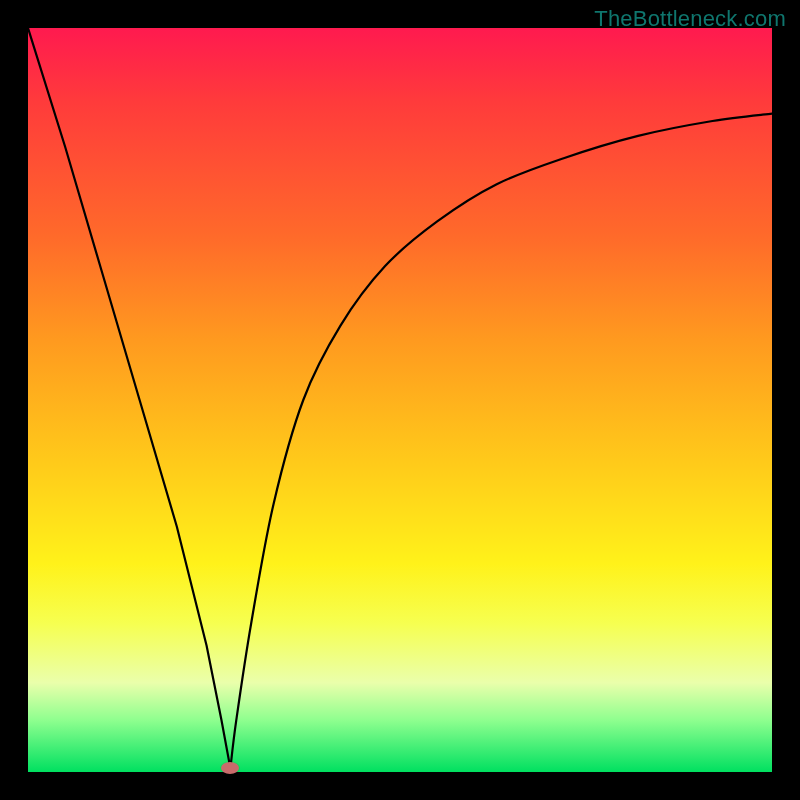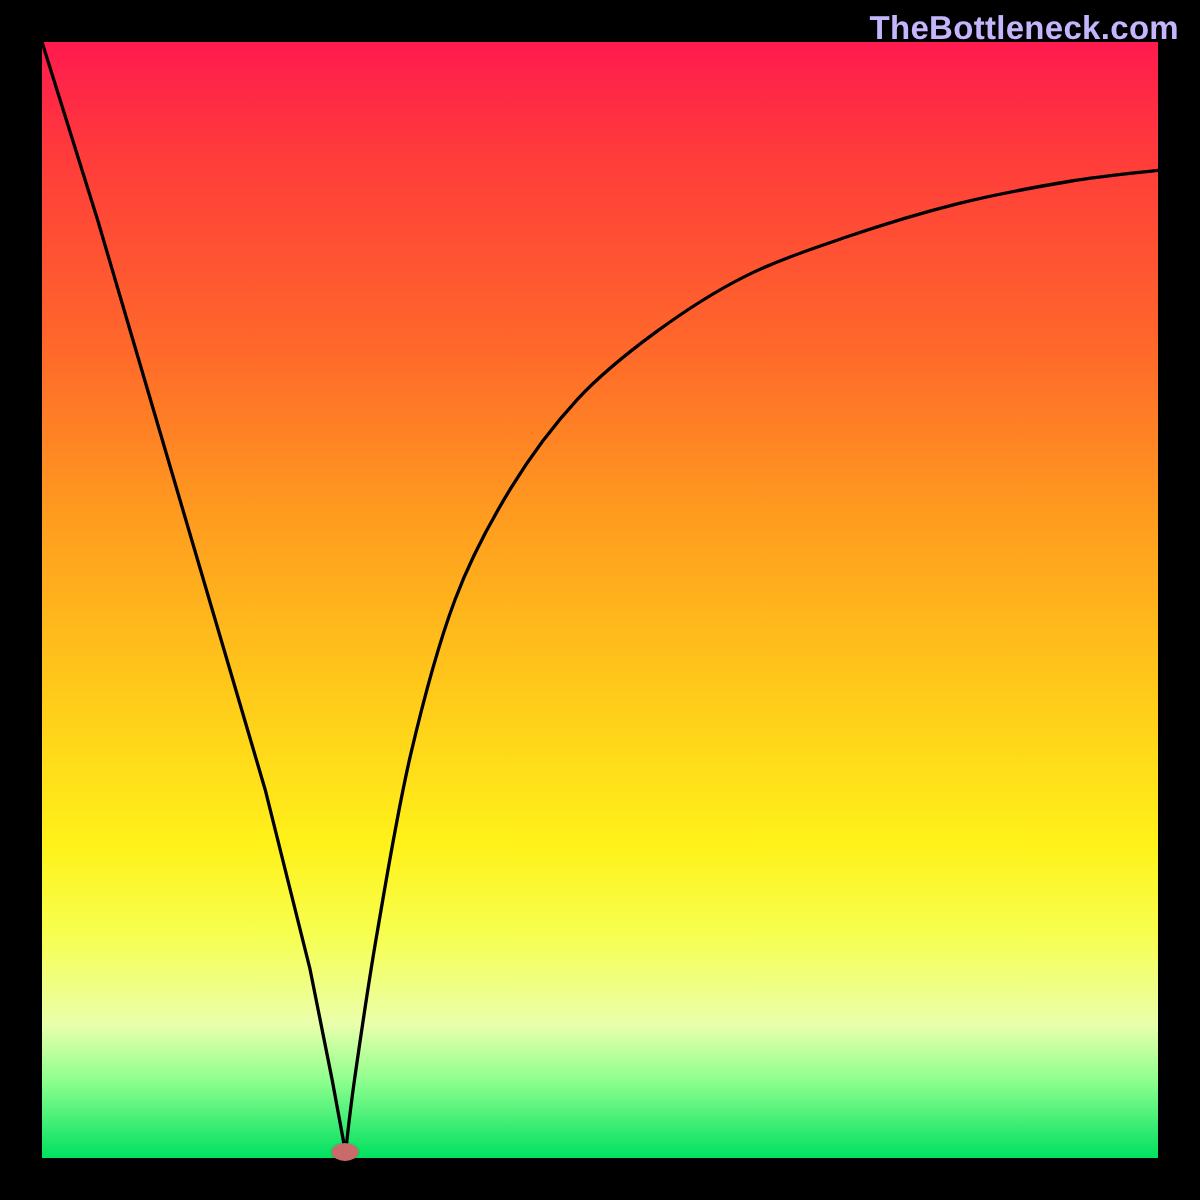--- a/index.html
+++ b/index.html
@@ -27,23 +27,23 @@
       #f6ff50 80%,
       #eaffab 88%,
       #8fff8f 93%,
       #00e060 100%
     );
   }
   .watermark {
     position: absolute;
     top: 6px;
     right: 14px;
-    color: #c4b5fd;
+    color: #0f766e;
     font-size: 22px;
-    font-weight: 700;
+    font-weight: 400;
     letter-spacing: 0.2px;
     font-family: Arial, sans-serif;
   }
   svg.curve {
     position: absolute;
     left: 0;
     top: 0;
     width: 744px;
     height: 744px;
   }

